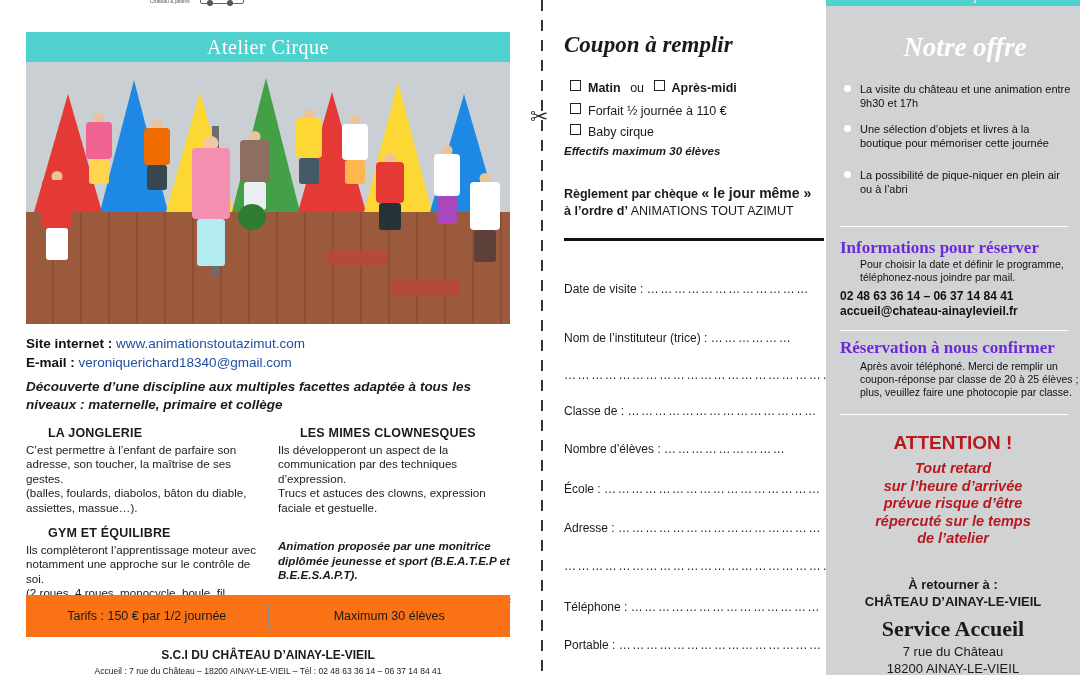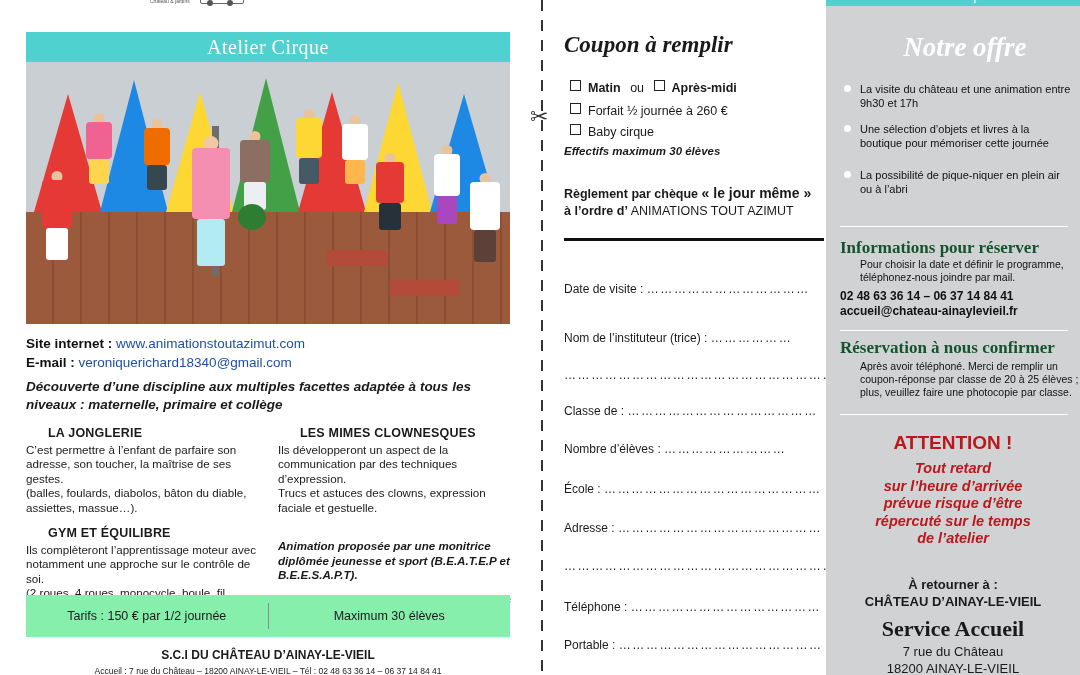--- a/index.html
+++ b/index.html
@@ -45,21 +45,21 @@
   .links .url{color:#1f4fa3;}
   .intro{position:absolute;left:26px;top:378px;width:470px;font-size:13.5px;line-height:18px;
     font-weight:700;font-style:italic;}
   .cols{position:absolute;left:26px;top:426px;width:495px;}
   .colL{position:absolute;left:0;top:0;width:240px;}
   .colR{position:absolute;left:252px;top:0;width:243px;}
   h4.sec{font-size:12.5px;margin:0 0 3px 0;font-weight:700;letter-spacing:.2px;padding-left:22px;}
   p.sec{font-size:11.6px;line-height:14.4px;margin:0 0 11px 0;}
   p.ital{font-size:11.6px;line-height:14.6px;margin:0 0 10px 0;font-style:italic;font-weight:700;}
 
-  .tarif{position:absolute;left:26px;top:595px;width:484px;height:42px;background:#86efac;
+  .tarif{position:absolute;left:26px;top:595px;width:484px;height:42px;background:#f97316;
     display:flex;align-items:center;}
   .tarif .cell{flex:1;text-align:center;font-size:12.5px;}
   .tarif .divider{width:1px;height:26px;background:#8a8a8a;}
   .sci{position:absolute;left:26px;top:648px;width:484px;text-align:center;font-size:12px;font-weight:700;}
   .sci small{display:block;font-size:8.5px;font-weight:400;margin-top:4px;}
 
   
   .cutline{position:absolute;left:541px;top:0;width:2px;height:675px;
     background:repeating-linear-gradient(180deg,#333 0 11px,transparent 11px 20px);}
   .scissors{position:absolute;left:530px;top:104px;width:26px;height:26px;color:#333;font-size:22px;line-height:26px;}
@@ -83,21 +83,21 @@
   .right{position:absolute;left:826px;top:0;width:254px;height:675px;background:#d0d2d4;}
   .r-banner{position:absolute;left:0;top:-14px;width:254px;height:20px;background:#4fd2cf;color:#fff;
      text-align:center;font-size:12px;line-height:20px;font-family:"Liberation Serif",serif;}
   .notre{position:absolute;left:0;top:32px;width:254px;text-align:center;color:#fff;
      font-family:"Liberation Serif",serif;font-style:italic;font-weight:700;font-size:27px;padding-left:12px;}
   .offer{position:absolute;left:18px;width:228px;font-size:11px;line-height:14px;color:#111;}
   .bullet{position:absolute;left:0;top:3px;width:7px;height:7px;border-radius:50%;background:#fff;}
   .offer .txt{margin-left:16px;display:block;}
   .sep{position:absolute;left:14px;width:228px;height:1px;background:#fff;}
 
-  .r-h{position:absolute;left:14px;width:232px;color:#14532d;font-family:"Liberation Serif",serif;
+  .r-h{position:absolute;left:14px;width:232px;color:#6d28d9;font-family:"Liberation Serif",serif;
      font-weight:700;font-size:17px;}
   .r-p{position:absolute;left:14px;width:232px;font-size:10.5px;line-height:13px;color:#111;margin-left:20px;}
   .r-tel{position:absolute;left:14px;width:232px;font-size:12px;line-height:15px;font-weight:700;color:#111;}
 
   .attention{position:absolute;left:0;top:432px;width:254px;text-align:center;
      color:#b9181c;font-weight:700;font-size:19px;}
   .warn{position:absolute;left:0;top:460px;width:254px;text-align:center;color:#b9181c;
      font-style:italic;font-weight:700;font-size:14.5px;line-height:17.5px;}
   .retour{position:absolute;left:0;top:576px;width:254px;text-align:center;font-size:13px;
      font-weight:700;line-height:17px;}
@@ -238,21 +238,21 @@
 
   <div class="mid">
     <div class="coupon-title">Coupon à remplir</div>
 
     <div class="opt" style="top:80px;">
       <span class="cb"></span><b>Matin</b>
       <span style="margin:0 6px;">ou</span>
       <span class="cb"></span><b>Après-midi</b>
     </div>
     <div class="opt" style="top:103px;">
-      <span class="cb"></span><span>Forfait ½ journée à 260 €</span>
+      <span class="cb"></span><span>Forfait ½ journée à 110 €</span>
     </div>
     <div class="opt" style="top:124px;">
       <span class="cb"></span><span>Baby cirque</span>
     </div>
 
     <div class="eff">Effectifs maximum 30 élèves</div>
 
     <div class="regle">
       <div>
         <span>Règlement par chèque</span>

